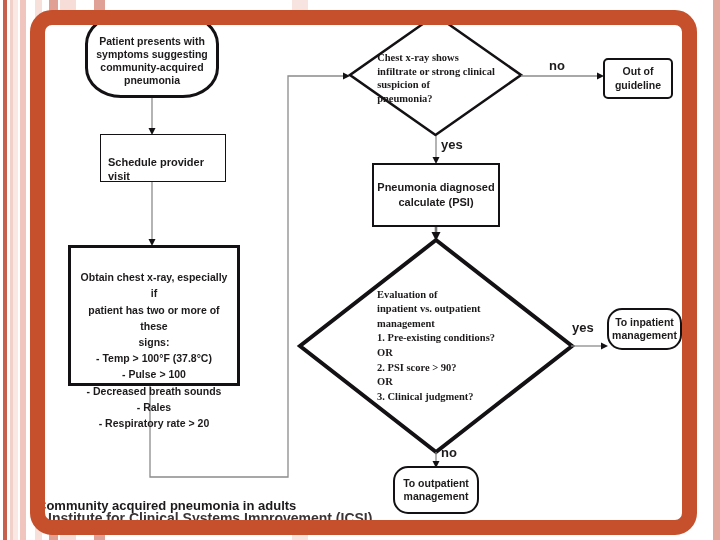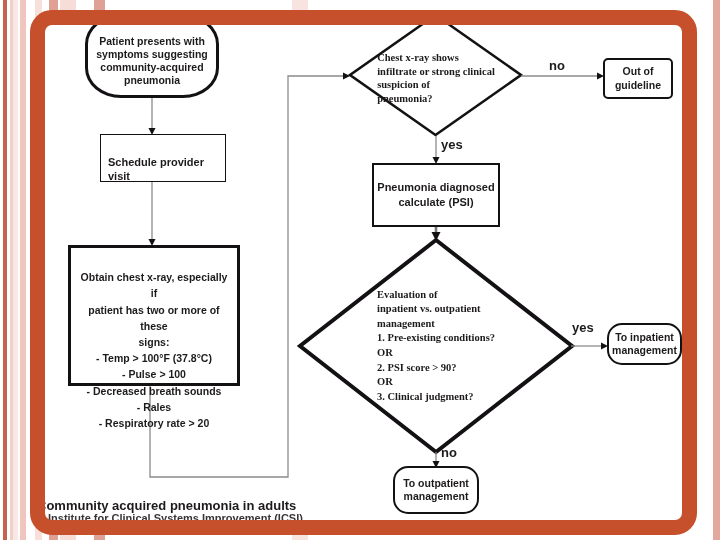--- a/index.html
+++ b/index.html
@@ -30,38 +30,38 @@
   .start{left:85px;top:14px;width:134px;height:84px;border:3px solid #141114;
          border-radius:36px/30px;font-size:10.5px;line-height:13px;padding-top:10px;}
   .schedule{left:100px;top:134px;width:126px;height:48px;border:1.5px solid #141114;
             font-size:11px;line-height:14.5px;padding:5px 7px;text-align:left;}
   .obtain{left:68px;top:245px;width:172px;height:141px;border:3px solid #141114;
           font-size:10.5px;line-height:16.2px;padding:5px 7px;text-align:center;}
   .psi{left:372px;top:163px;width:128px;height:64px;border:2px solid #141114;
        font-size:11px;line-height:15px;}
   .term{border:2px solid #141114;font-size:10.5px;line-height:13.5px;}
   .outg{left:603px;top:58px;width:70px;height:41px;border-radius:5px;}
-  .inpt{left:607px;top:323px;width:75px;height:42px;border-radius:15px;}
+  .inpt{left:607px;top:308px;width:75px;height:42px;border-radius:15px;}
   .outp{left:393px;top:466px;width:86px;height:48px;border-radius:15px;}
   
   .dtext{position:absolute;z-index:3;color:#1d1a1b;font-weight:600;white-space:pre-line;
          display:flex;align-items:center;justify-content:center;font-family:Liberation Serif, serif;}
   .d1{left:355px;top:26px;width:162px;height:104px;font-size:10.5px;line-height:13.5px;}
   .d2{left:310px;top:280px;width:252px;height:132px;font-size:10.5px;line-height:14.6px;}
   
   .lbl{position:absolute;z-index:3;color:#1d1a1b;font-weight:600;font-size:13px;line-height:12px;}
   .yes1{left:441px;top:139px;}
   .no1{left:549px;top:60px;}
   .yes2{left:572px;top:322px;}
   .no2{left:441px;top:447px;}
   
   .caption{position:absolute;left:37px;top:499px;z-index:2;color:#1d1a1b;
            font-weight:600;font-size:13px;line-height:14px;white-space:nowrap;}
   .attribution{position:absolute;left:48px;top:514px;z-index:2;color:#3a3436;
-           font-weight:600;font-size:11px;line-height:9px;white-space:nowrap;}
+           font-weight:600;font-size:14px;line-height:9px;white-space:nowrap;}
   
   .frame{position:absolute;left:30px;top:10px;width:667px;height:525px;z-index:5;
          box-sizing:border-box;border:15px solid #c6502c;border-radius:22px;
          pointer-events:none;}
 </style>
 </head>
 <body>
 
 <div class="slide">
 

